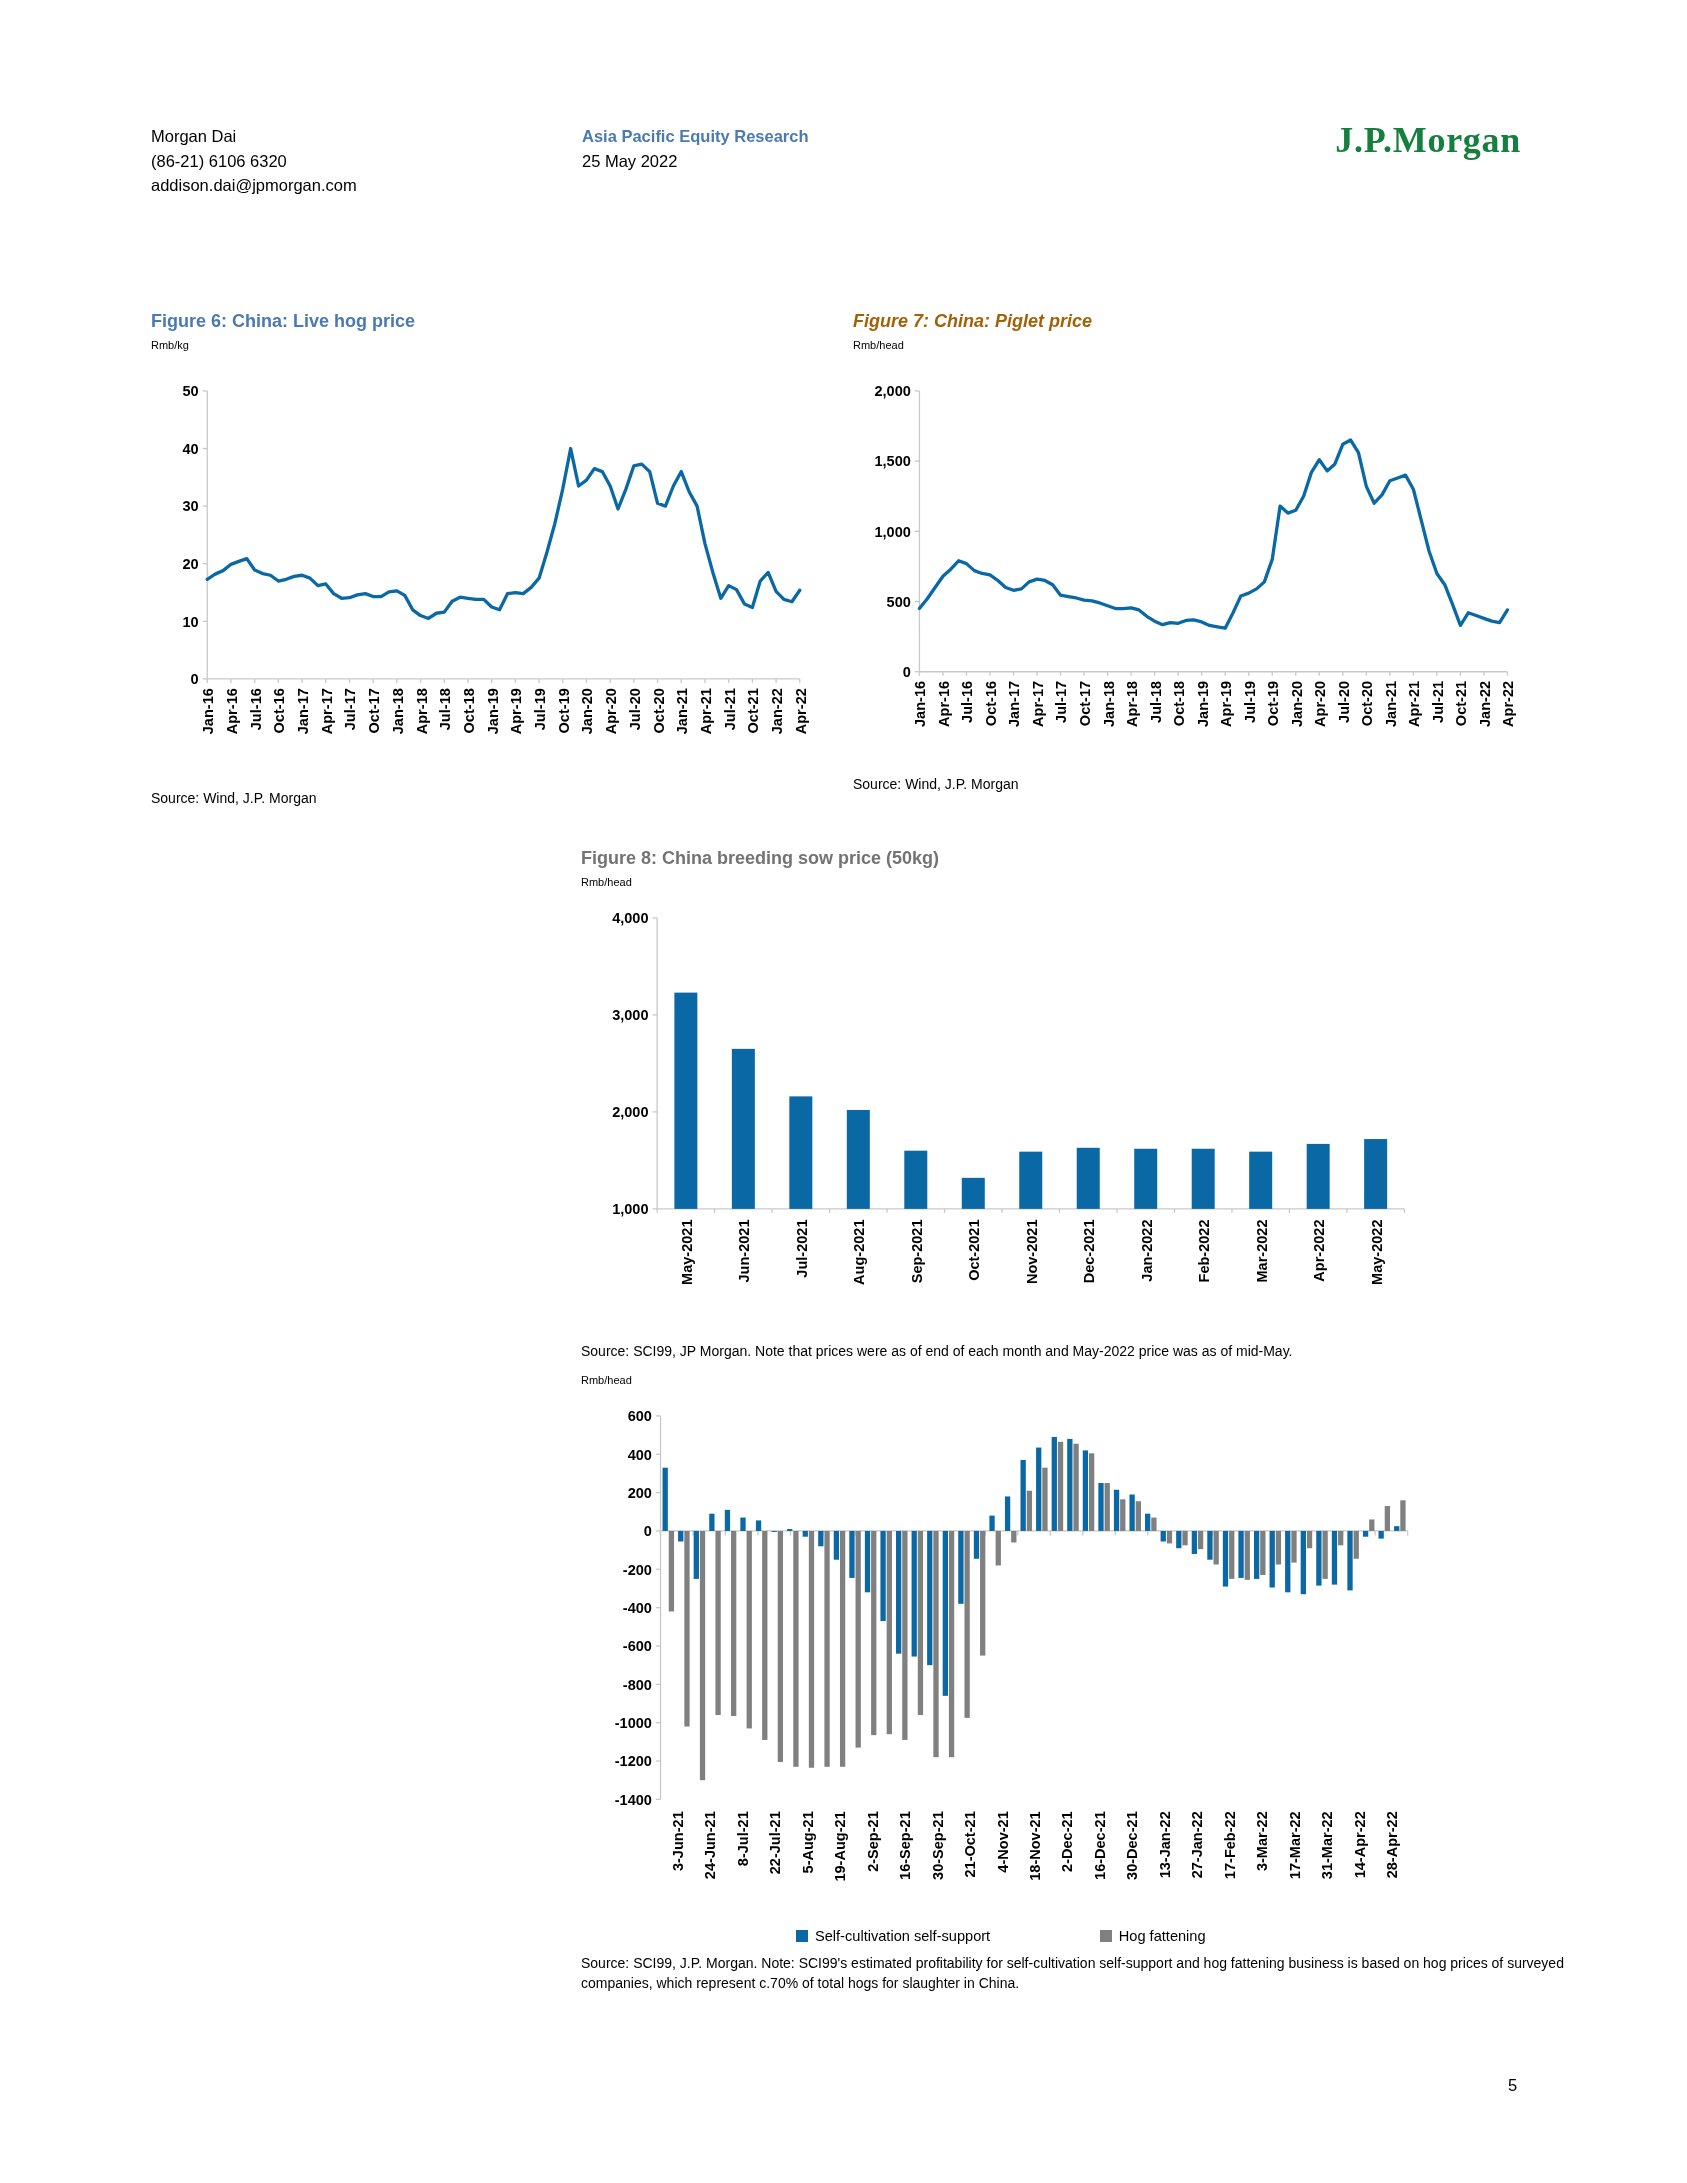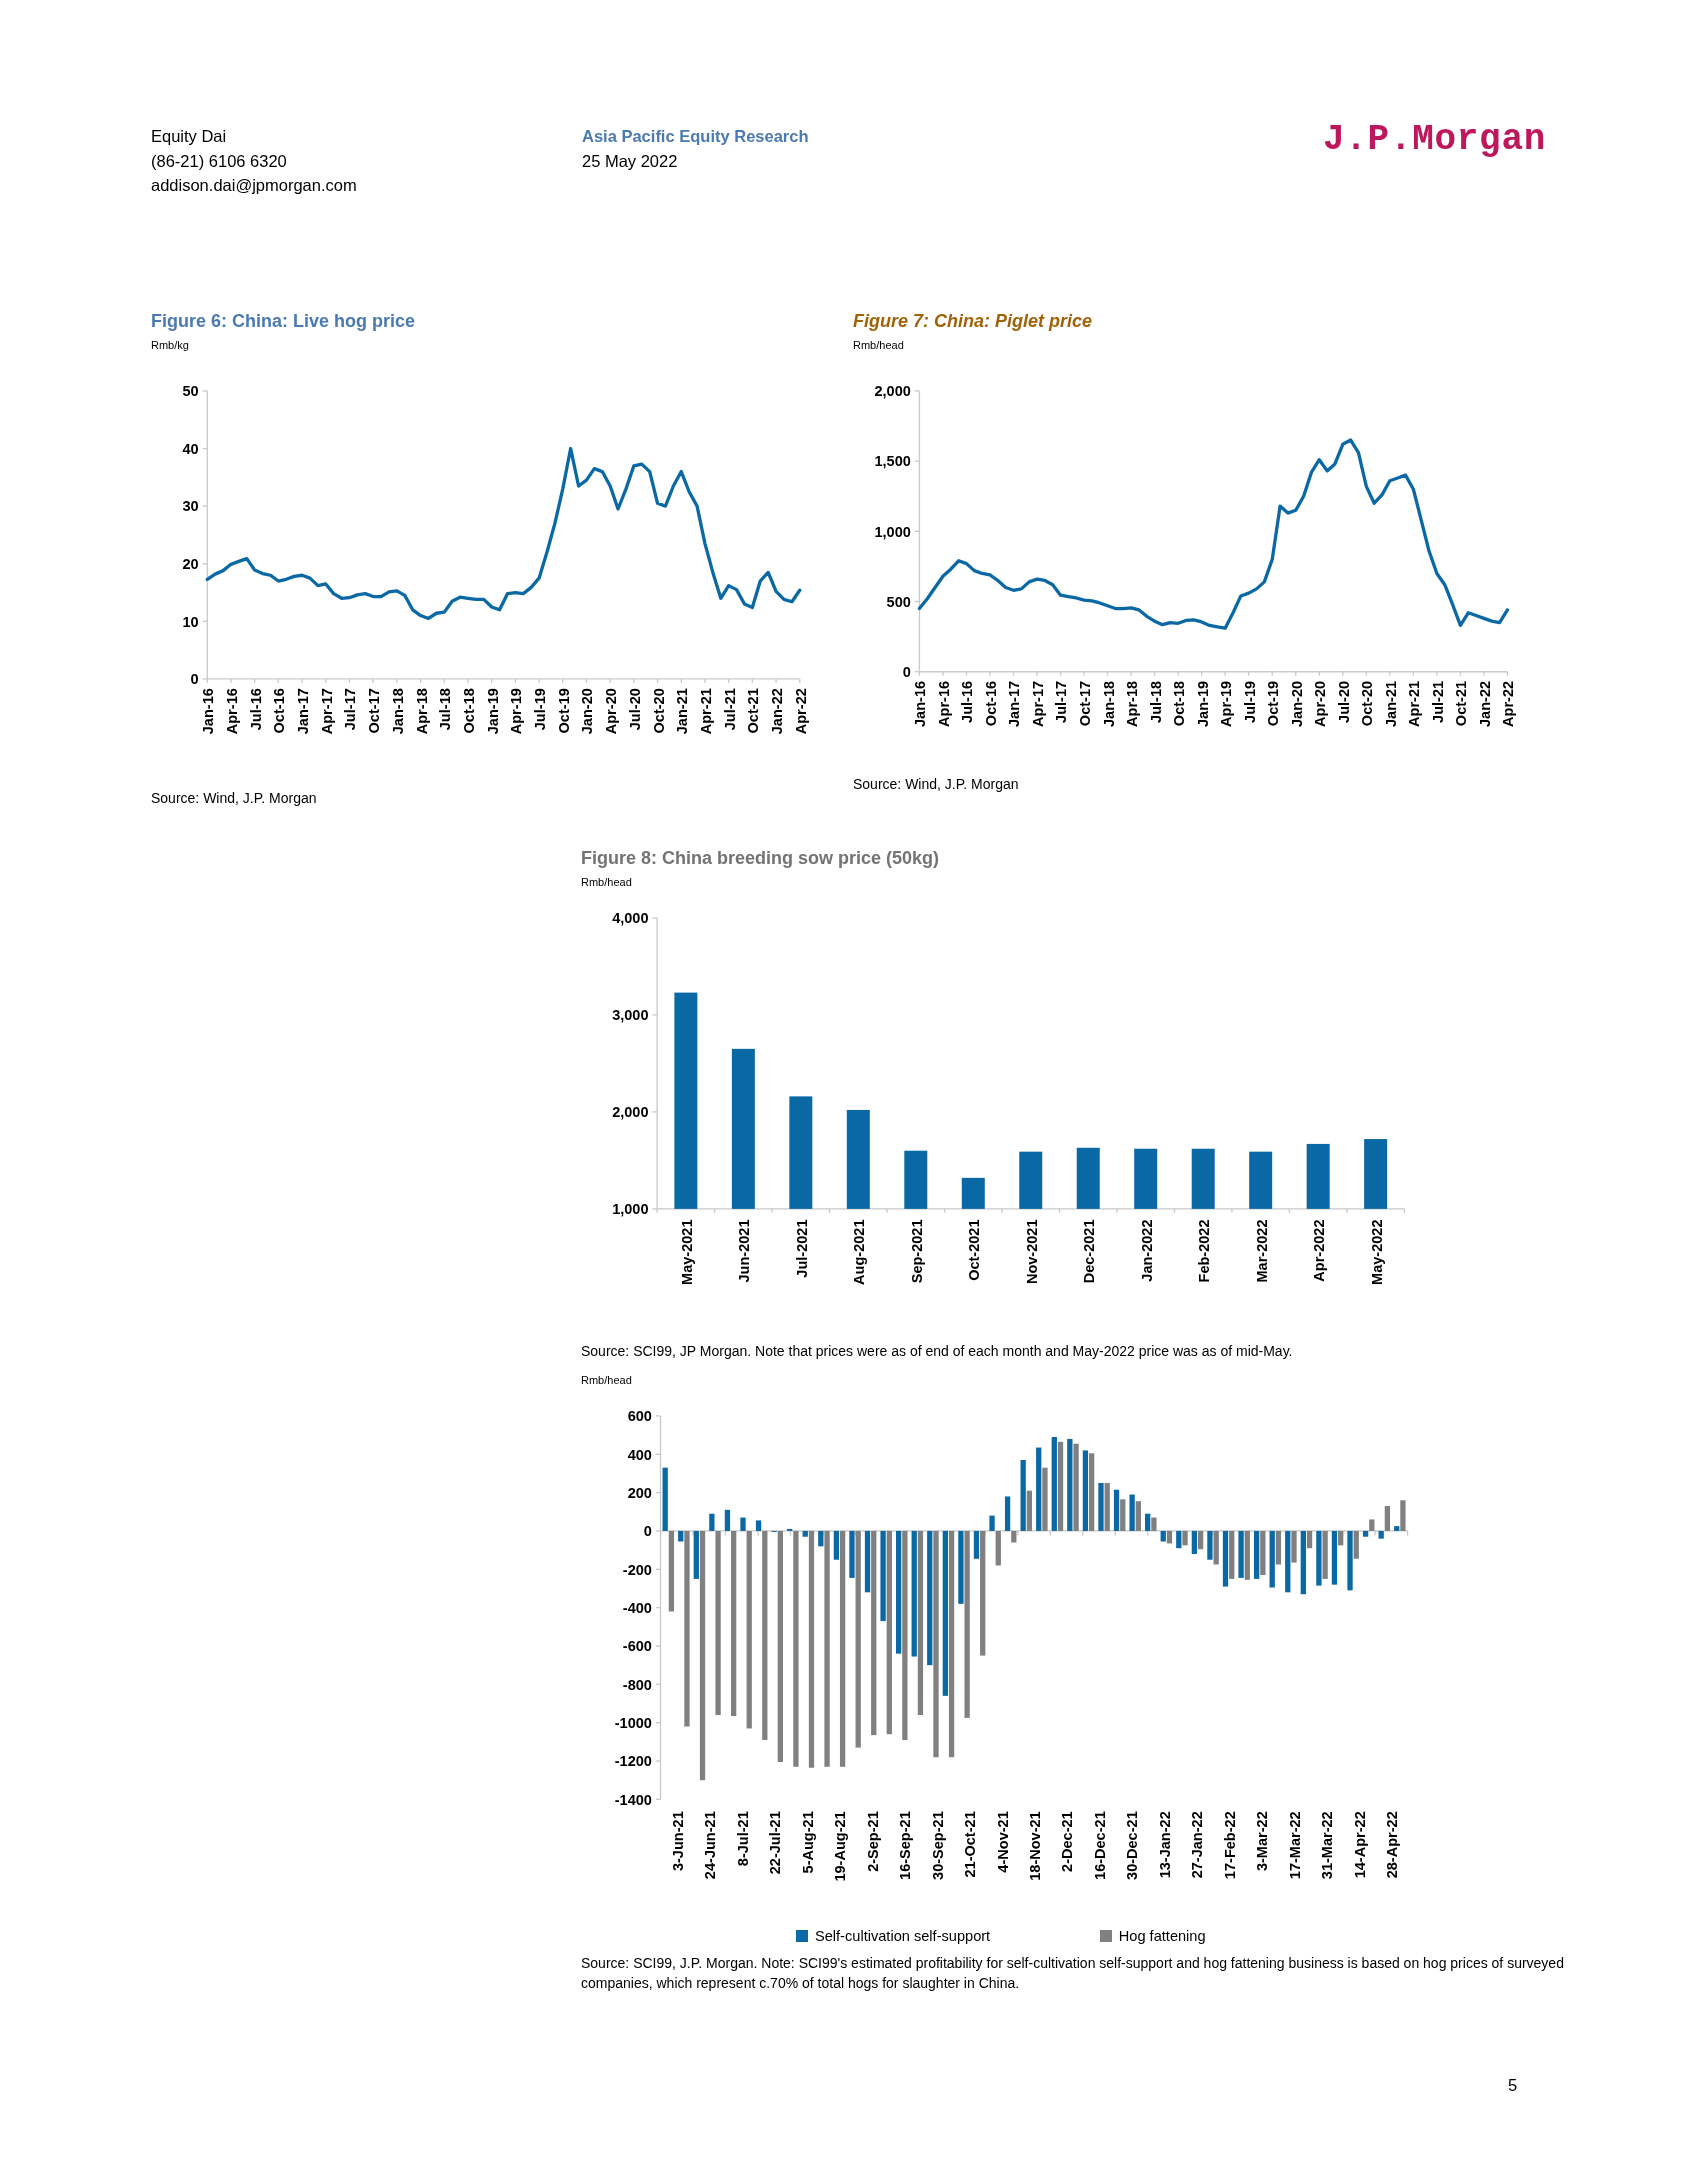--- a/index.html
+++ b/index.html
@@ -26,31 +26,31 @@
   .legend-item{display:flex;align-items:center;gap:6.6px;font-size:14.6px;}
   .swatch{width:12px;height:12px;display:inline-block;}
   .page-number{position:absolute;left:1508px;top:2076px;font-size:16.5px;}
 </style>
 </head>
 <body>
 
 <div class="page">
 
   <div class="author-block">
-    <div>Equity Dai</div>
+    <div>Morgan Dai</div>
     <div>(86-21) 6106 6320</div>
     <div>addison.dai@jpmorgan.com</div>
   </div>
 
   <div class="division-block">
     <div class="division js-title-blue" style="color: rgb(74, 122, 177);">Asia Pacific Equity Research</div>
     <div>25 May 2022</div>
   </div>
 
-  <div class="logo" style="color: #be185d; font-family: Liberation Mono, monospace;">J.P.Morgan</div>
+  <div class="logo" style="color: #15803d;">J.P.Morgan</div>
 
   <section class="figure" id="fig6">
     <h3 class="fig-title js-title-blue" style="color: rgb(74, 122, 177);">Figure 6: China: Live hog price</h3>
     <div class="fig-unit">Rmb/kg</div>
     <div class="chart"><svg viewBox="0 0 1000 580" width="662" height="384">
           <line x1="85" y1="15" x2="85" y2="450" stroke="#c9c9c9" stroke-width="2"></line>
           <line x1="78" y1="450" x2="85" y2="450" stroke="#c9c9c9" stroke-width="2"></line>
           <text x="72" y="458" text-anchor="end" class="tick">0</text>
           <line x1="78" y1="363" x2="85" y2="363" stroke="#c9c9c9" stroke-width="2"></line>
           <text x="72" y="371" text-anchor="end" class="tick">10</text>

